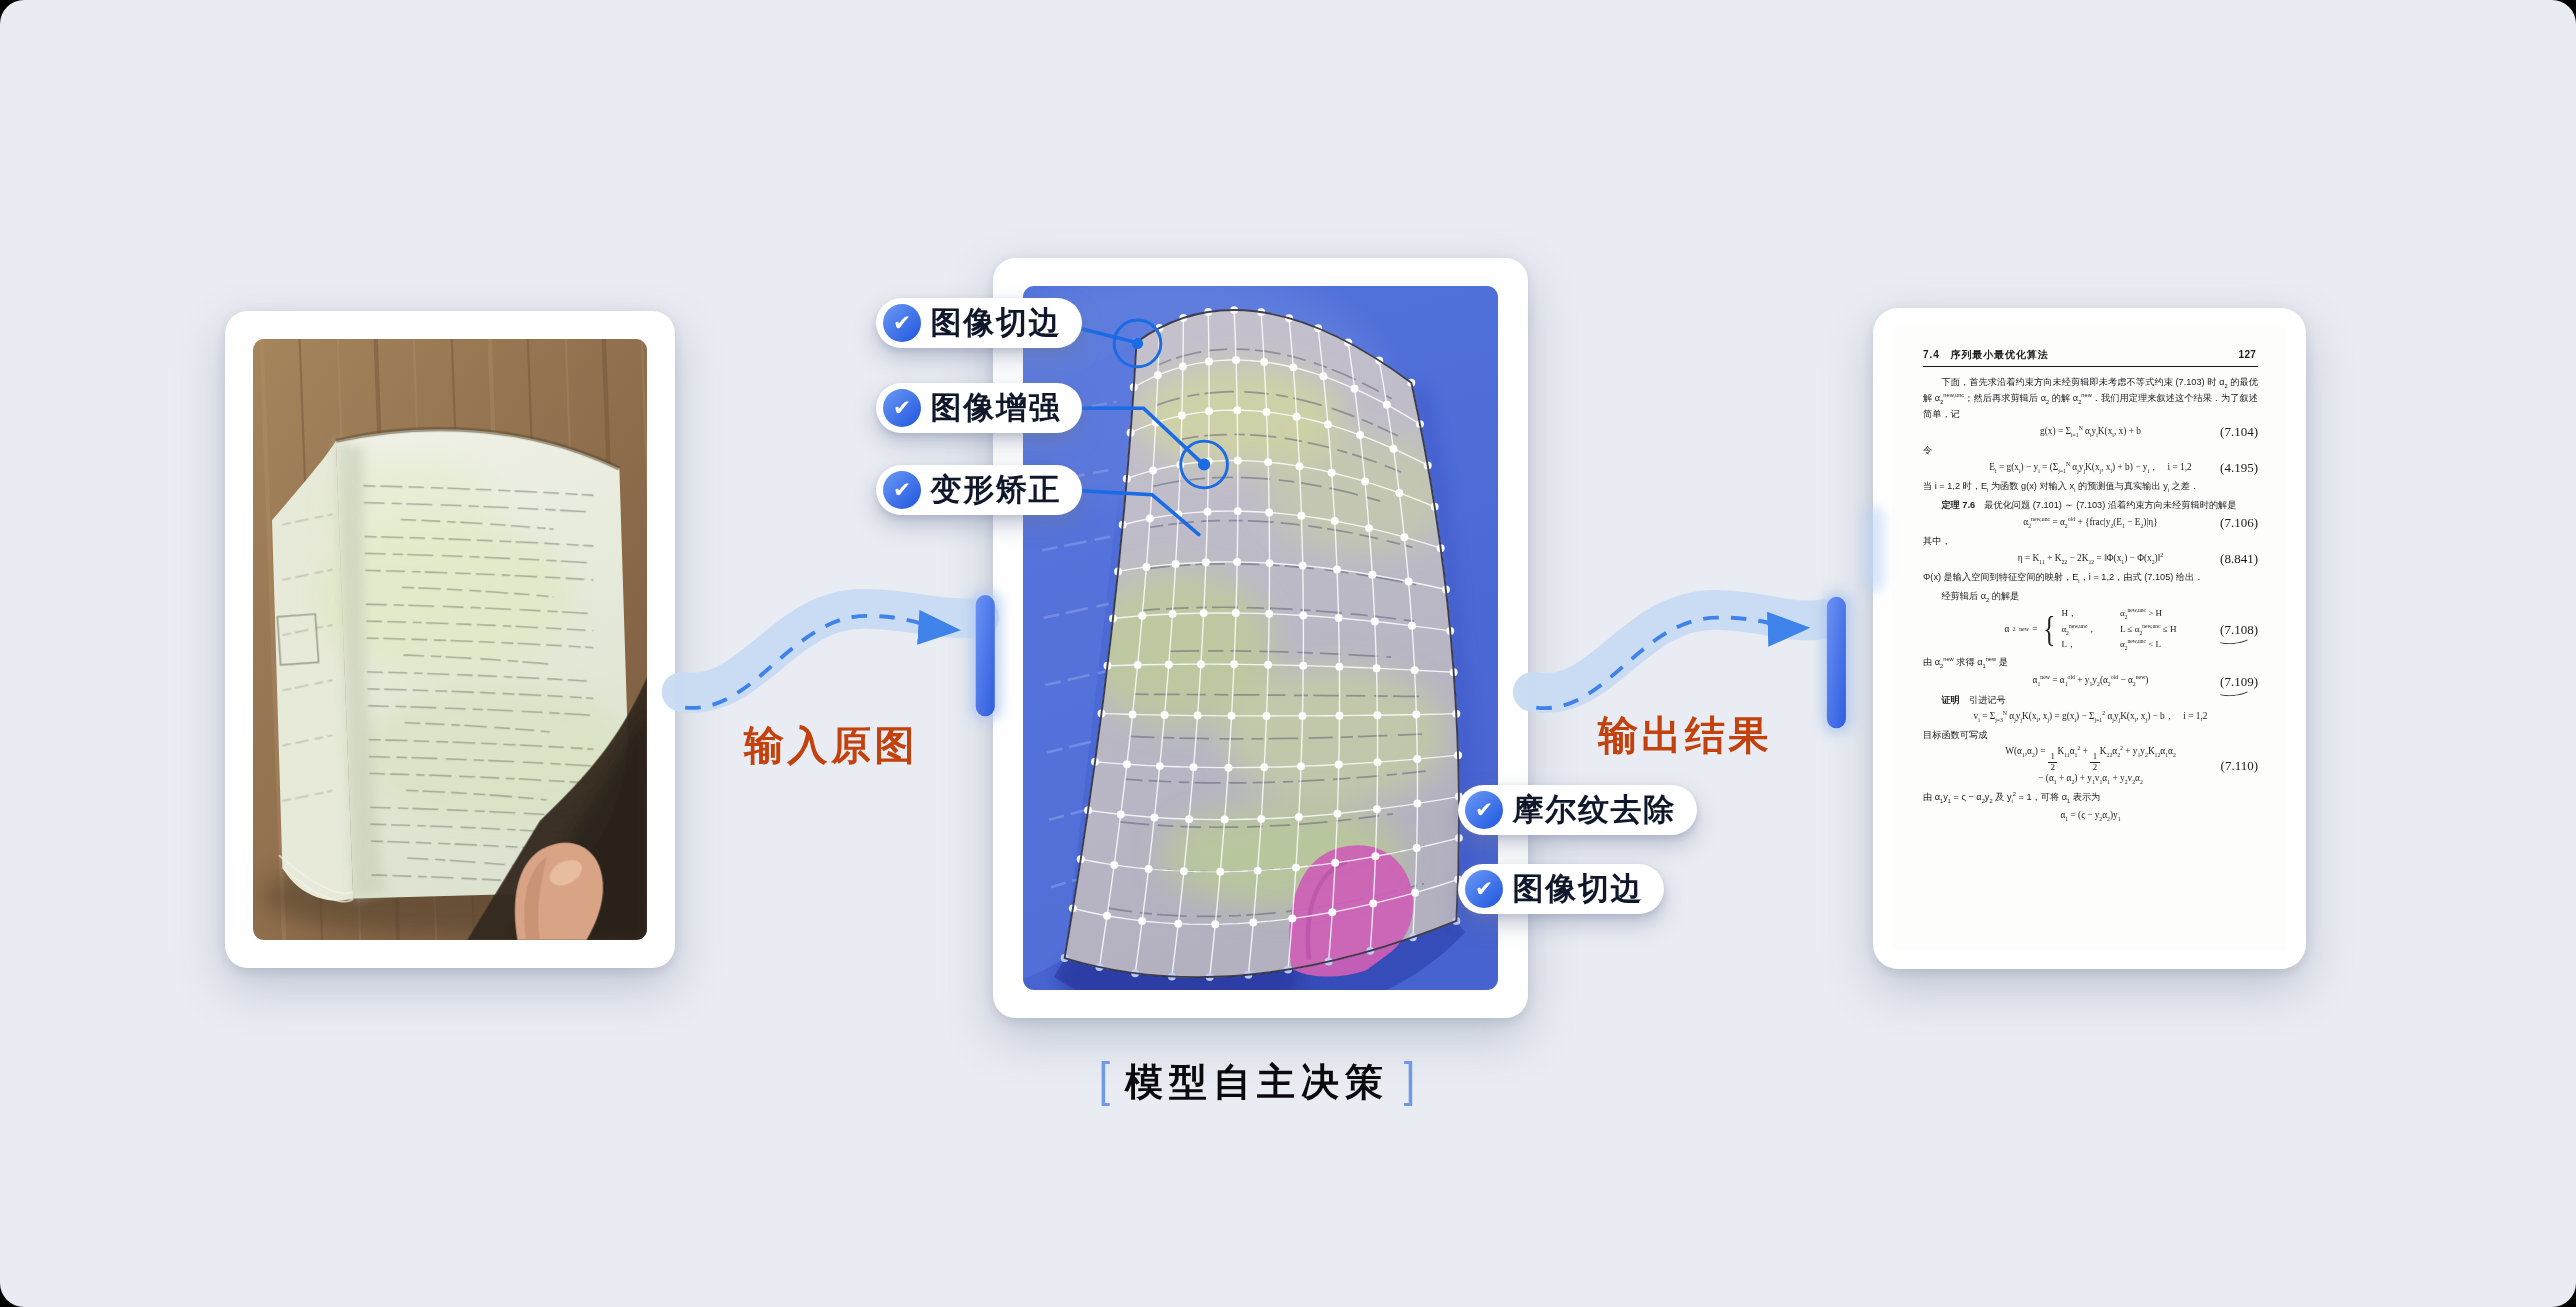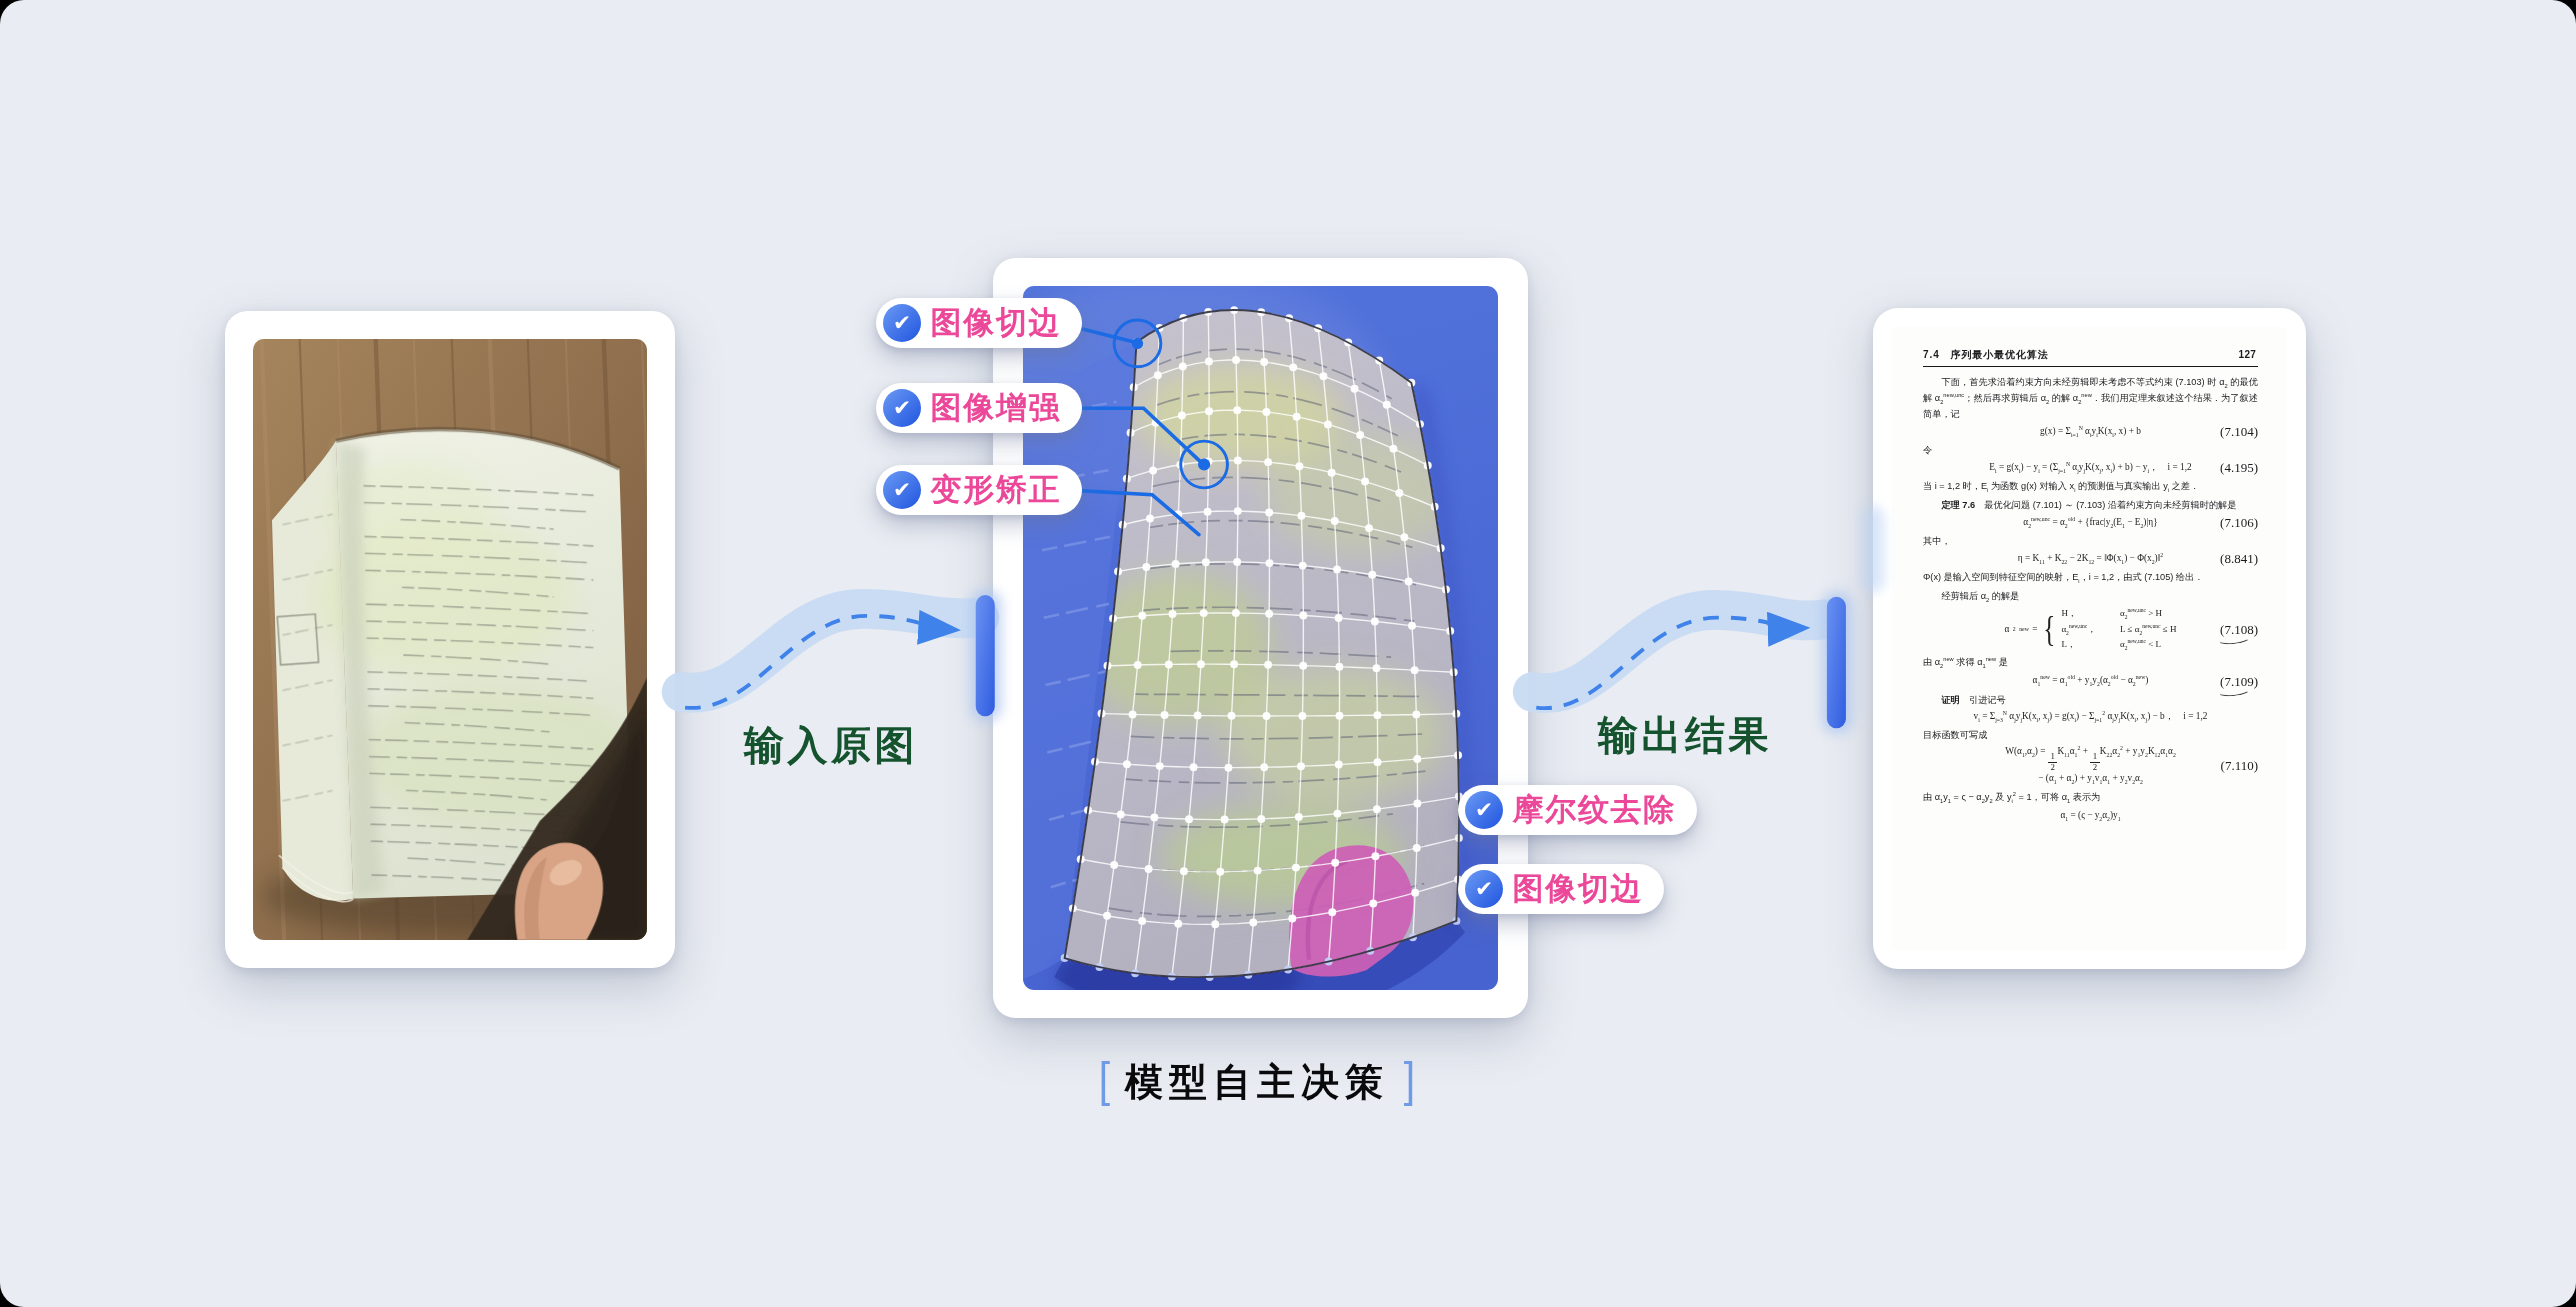--- a/index.html
+++ b/index.html
@@ -38,24 +38,24 @@
   .ccol{display:flex;flex-direction:column;gap:0.9px;}
   .crow{display:flex;gap:8.7px;font-size:9px;}
   .crow .cv{min-width:50px;}
 
   
   .pill{position:absolute;display:flex;align-items:center;gap:9.5px;background:#fff;border-radius:28px;
         height:50px;padding:0 21px 0 7px;z-index:8;
         box-shadow:0 10.4px 22.5px rgba(110,122,155,.38),0 2.6px 6px rgba(110,122,155,.25);}
   .pill .ck{width:38px;height:38px;flex:none;border-radius:50%;display:flex;align-items:center;justify-content:center;
         background:linear-gradient(135deg,#6b9af4 0%,#2b5fe2 85%);color:#fff;font-size:21.6px;font-weight:bold;}
-  .pill .lb{font-size:31px;font-weight:bold;color:#ec4899;letter-spacing:1.7px;white-space:nowrap;}
+  .pill .lb{font-size:31px;font-weight:bold;color:#0f172a;letter-spacing:1.7px;white-space:nowrap;}
 
   
-  .stage-label{position:absolute;transform:translateX(-50%);font-size:40px;font-weight:bold;color:#14532d;
+  .stage-label{position:absolute;transform:translateX(-50%);font-size:40px;font-weight:bold;color:#c2410c;
         letter-spacing:3.5px;z-index:6;white-space:nowrap;}
   #caption{position:absolute;left:1257px;top:1057px;transform:translateX(-50%);display:flex;align-items:center;
         gap:14px;z-index:6;white-space:nowrap;}
   #caption .br{color:#6f9ae6;font-size:48px;font-weight:normal;line-height:1;transform:translateY(-2.6px) scaleX(.85);}
   #caption .tx{font-size:38px;font-weight:bold;color:#0a0a0c;letter-spacing:6px;}
 
   #overlay{position:absolute;left:0;top:0;z-index:5;pointer-events:none;}
 </style>
 </head>
 <body>

